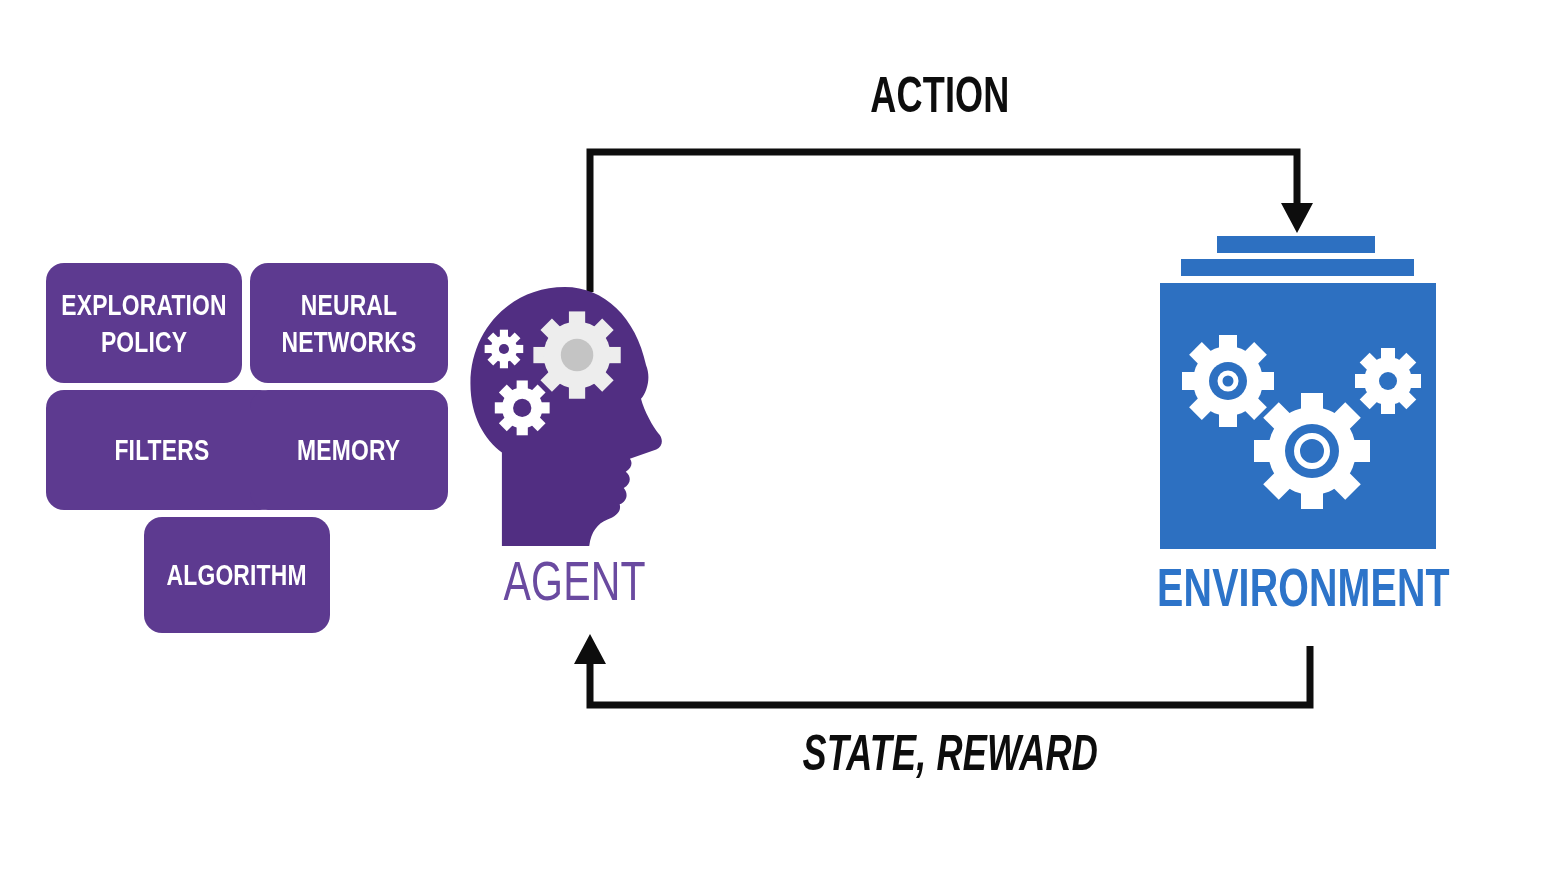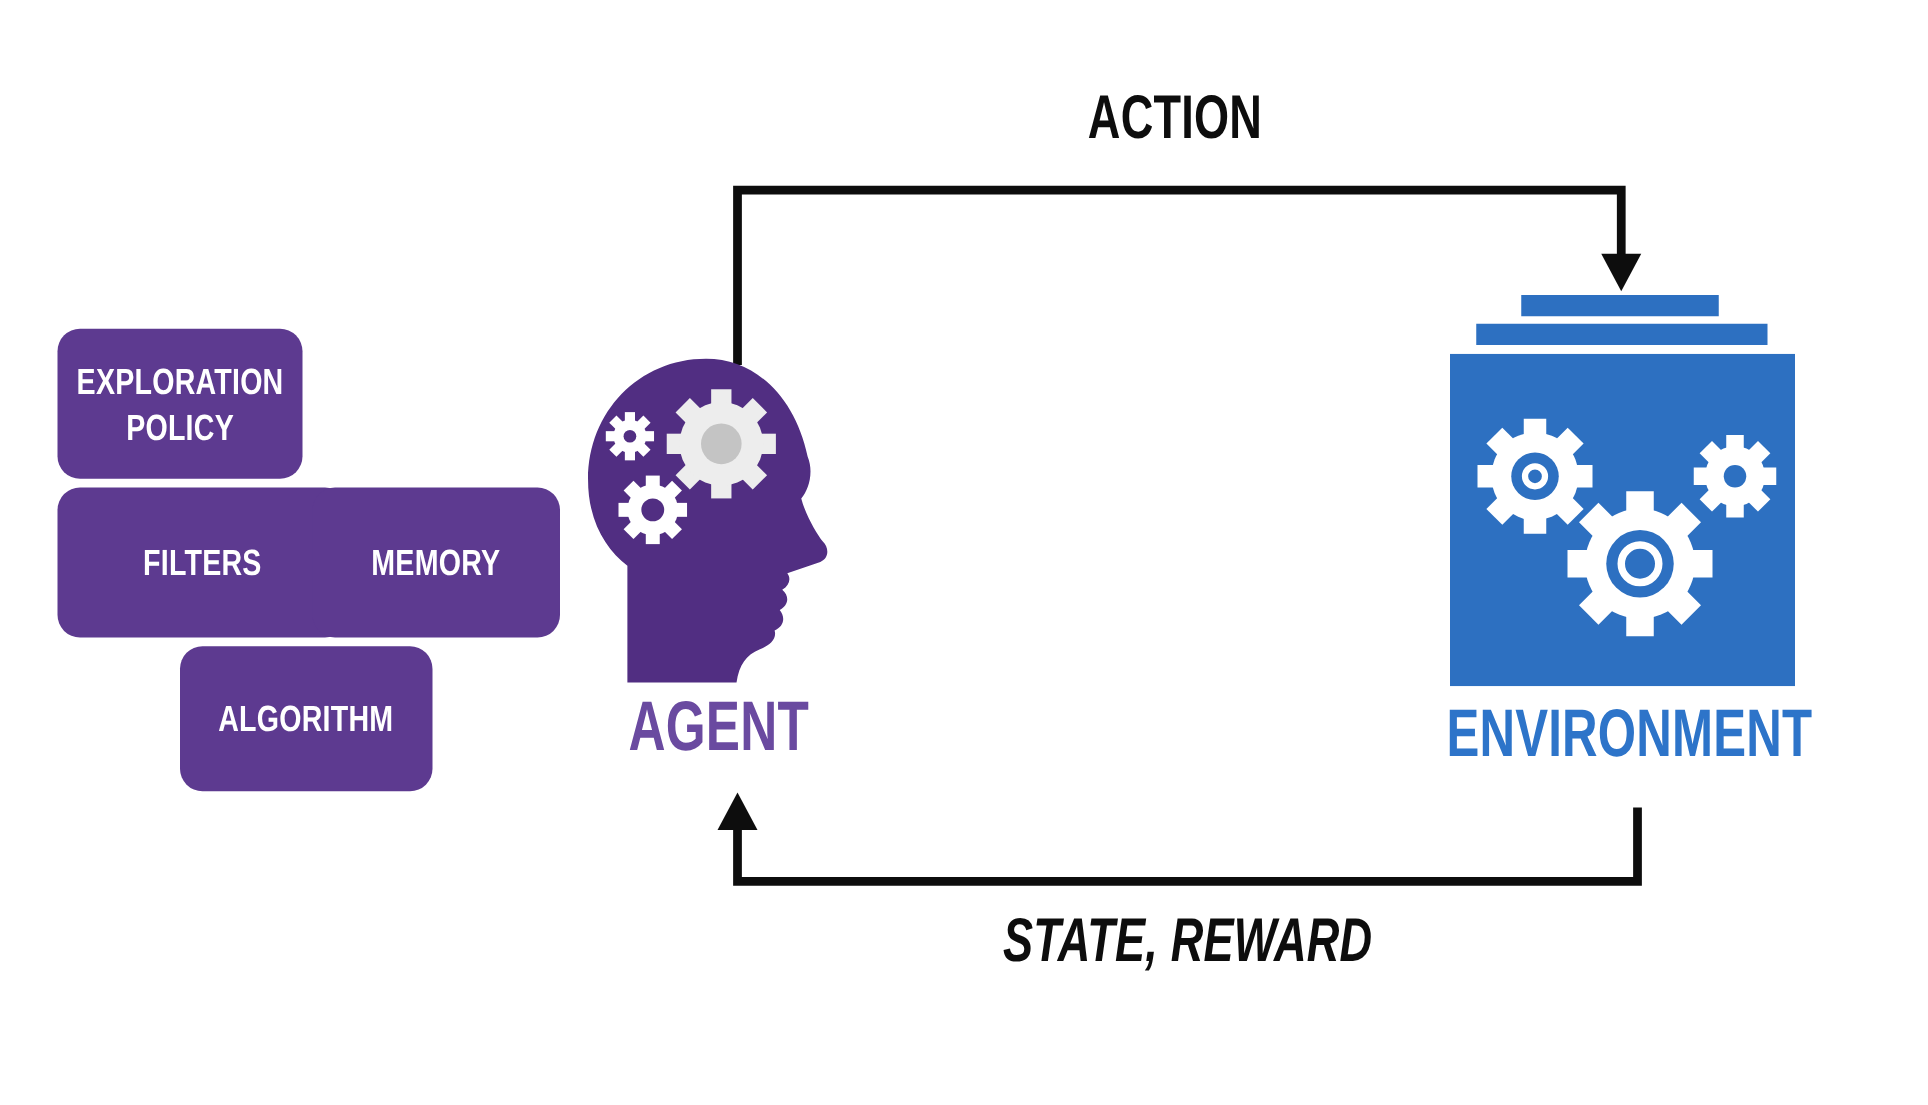--- a/index.html
+++ b/index.html
@@ -27,27 +27,27 @@
     padding:8px 10px;
     box-sizing:border-box;
     margin-left:16px;
   }
   .cond{display:inline-block;transform:scale(0.88,1.12);letter-spacing:0.2px;white-space:pre-line;}
 
   .chip-exploration{left:30px;top:263px;width:196px;height:120px;}
   .chip-neural{left:234px;top:263px;width:198px;height:120px;}
   .chip-filters{left:30px;top:390px;width:232px;height:120px;}
   .chip-memory{left:234px;top:390px;width:198px;height:120px;}
-  .chip-algorithm{left:128px;top:517px;width:202px;height:116px;}
+  .chip-algorithm{left:128px;top:517px;width:186px;height:116px;}
 
   
   .agent-head{position:absolute;left:466px;top:284px;width:216px;height:264px;}
   .agent-label{
     position:absolute;left:455px;top:552px;width:240px;
-    text-align:center;color:#6a4aa0;font-weight:700;font-size:50px;
+    text-align:center;color:#6a4aa0;font-weight:400;font-size:50px;
   }
   .agent-label .cond{transform:scale(0.82,1.12);}
 
   
   .env-bar-top{position:absolute;left:1217px;top:236px;width:158px;height:17px;background:#2d70c1;}
   .env-bar-mid{position:absolute;left:1181px;top:259px;width:233px;height:17px;background:#2d70c1;}
   .env-box{position:absolute;left:1160px;top:283px;width:276px;height:266px;}
   .env-label{
     position:absolute;left:1125px;top:560px;width:346px;
     text-align:center;color:#2d74c9;font-weight:700;font-size:48px;
@@ -73,20 +73,23 @@
       <polyline points="590,292 590,152 1297,152 1297,207" fill="none" stroke="#0d0d0d" stroke-width="7"></polyline>
       <polygon points="1281,203 1313,203 1297,233" fill="#0d0d0d"></polygon>
 
       <polyline points="1310,646 1310,705 590,705 590,662" fill="none" stroke="#0d0d0d" stroke-width="7"></polyline>
       <polygon points="574,664 606,664 590,634" fill="#0d0d0d"></polygon>
     </svg>
   </div>
 
   <div class="chip chip-exploration">
     <span class="cond">EXPLORATION POLICY</span>
+  </div>
+  <div class="chip chip-neural">
+    <span class="cond">NEURAL NETWORKS</span>
   </div>
   <div class="chip chip-filters">
     <span class="cond">FILTERS</span>
   </div>
   <div class="chip chip-memory">
     <span class="cond">MEMORY</span>
   </div>
   <div class="chip chip-algorithm">
     <span class="cond">ALGORITHM</span>
   </div>

